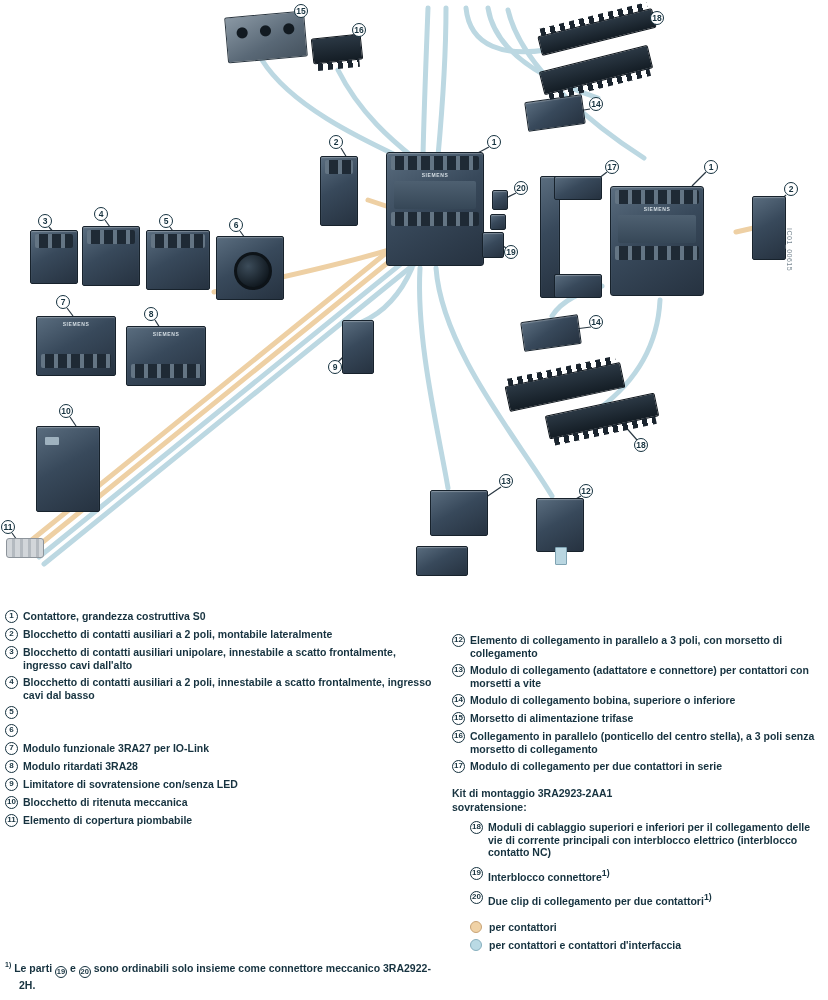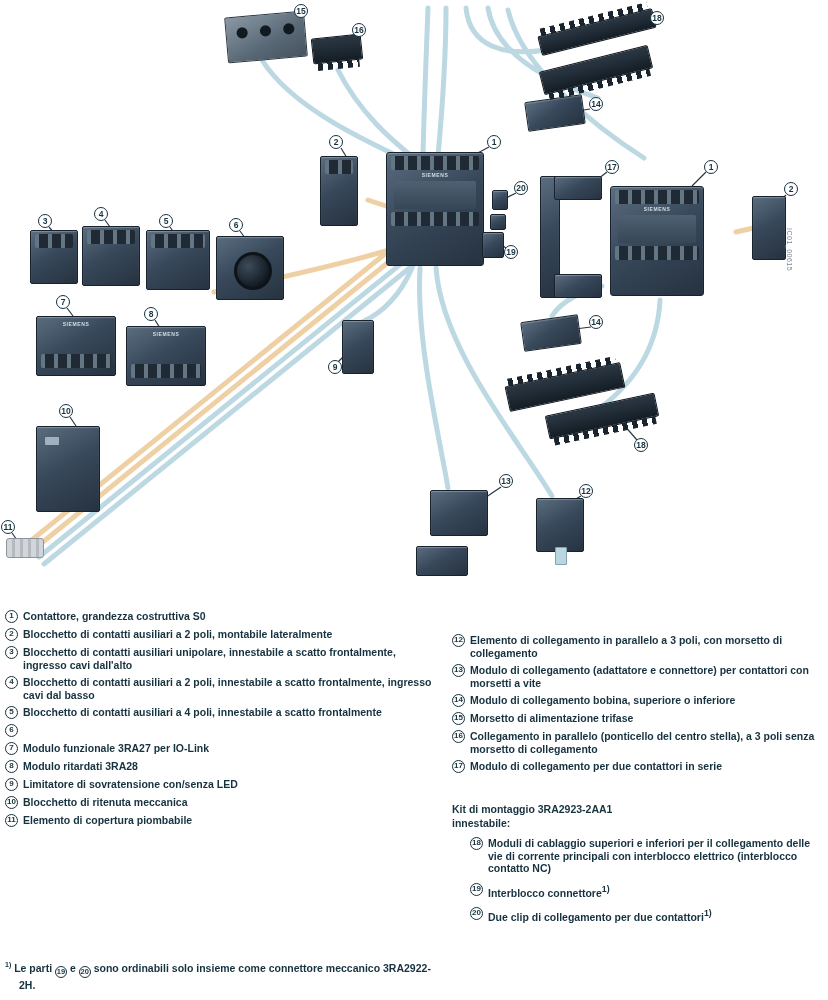--- a/index.html
+++ b/index.html
@@ -42,21 +42,21 @@
   .watermark{position:absolute;left:786px;top:228px;z-index:3;font-size:7px;color:#7b8a94;
              writing-mode:vertical-rl;letter-spacing:.5px;}
   
   .legend-col{position:absolute;font-weight:bold;font-size:10.5px;line-height:12.5px;}
   .legend-left{left:5px;top:610px;width:436px;}
   .legend-right{left:452px;top:634px;width:372px;}
   .legend-item{display:flex;gap:5px;margin-bottom:5px;}
   .lbadge{flex:0 0 13px;width:13px;height:13px;box-sizing:border-box;
           border:1.3px solid #16323f;border-radius:50%;background:#fff;color:#16323f;
           font-size:8px;font-weight:bold;display:flex;align-items:center;justify-content:center;}
-  .kit{margin-top:30px;}
+  .kit{margin-top:14px;}
   .kit-title{margin-bottom:1px;}
   .kit-sub{margin-bottom:8px;}
   .kit-items{padding-left:18px;}
   .kit-items .legend-item{margin-bottom:8px;}
   .color-key{margin-top:14px;padding-left:18px;}
   .key-row{display:flex;gap:7px;align-items:center;margin-bottom:6px;}
   .key-dot{width:12px;height:12px;border-radius:50%;box-sizing:border-box;}
   .key-dot.beige{background:#f0d2a6;border:1px solid #c9a476;}
   .key-dot.blue{background:#badae4;border:1px solid #87afbe;}
   
@@ -258,21 +258,20 @@
     <div class="legend-item">
       <span class="lbadge">3</span>
       <span>Blocchetto di contatti ausiliari unipolare, innestabile a scatto frontalmente, ingresso cavi dall'alto</span>
     </div>
     <div class="legend-item">
       <span class="lbadge">4</span>
       <span>Blocchetto di contatti ausiliari a 2 poli, innestabile a scatto frontalmente, ingresso cavi dal basso</span>
     </div>
     <div class="legend-item">
       <span class="lbadge">5</span>
-      <span>Blocchetto di contatti ausiliari a 4 poli, innestabile a scatto frontalmente</span>
     </div>
     <div class="legend-item">
       <span class="lbadge">6</span>
     </div>
     <div class="legend-item">
       <span class="lbadge">7</span>
       <span>Modulo funzionale 3RA27 per IO-Link</span>
     </div>
     <div class="legend-item">
       <span class="lbadge">8</span>
@@ -313,37 +312,47 @@
       <span class="lbadge">16</span>
       <span>Collegamento in parallelo (ponticello del centro stella), a 3 poli senza morsetto di collegamento</span>
     </div>
     <div class="legend-item">
       <span class="lbadge">17</span>
       <span>Modulo di collegamento per due contattori in serie</span>
     </div>
 
     <div class="kit">
       <div class="kit-title">Kit di montaggio 3RA2923-2AA1</div>
-      <div class="kit-sub">innestabile:</div>
+      <div class="kit-sub">sovratensione:</div>
       <div class="kit-items">
         <div class="legend-item">
           <span class="lbadge">18</span>
           <span><span>Moduli di cablaggio superiori e inferiori per il collegamento delle vie di corrente principali con interblocco elettrico (interblocco contatto NC)</span></span>
         </div>
         <div class="legend-item">
           <span class="lbadge">19</span>
           <span><span>Interblocco connettore</span><sup>1)</sup></span>
         </div>
         <div class="legend-item">
           <span class="lbadge">20</span>
           <span><span>Due clip di collegamento per due contattori</span><sup>1)</sup></span>
         </div>
       </div>
     </div>
 
+    <div class="color-key">
+      <div class="key-row">
+        <span class="key-dot beige"></span>
+        <span>per contattori</span>
+      </div>
+      <div class="key-row">
+        <span class="key-dot blue"></span>
+        <span>per contattori e contattori d'interfaccia</span>
+      </div>
+    </div>
   </div>
 
   <div class="footnote">
     <sup>1)</sup>
     <span>Le parti</span>
     <span class="ibadge">19</span>
     <span>e</span>
     <span class="ibadge">20</span>
     <span>sono ordinabili solo insieme come connettore meccanico 3RA2922-2H.</span>
   </div>

